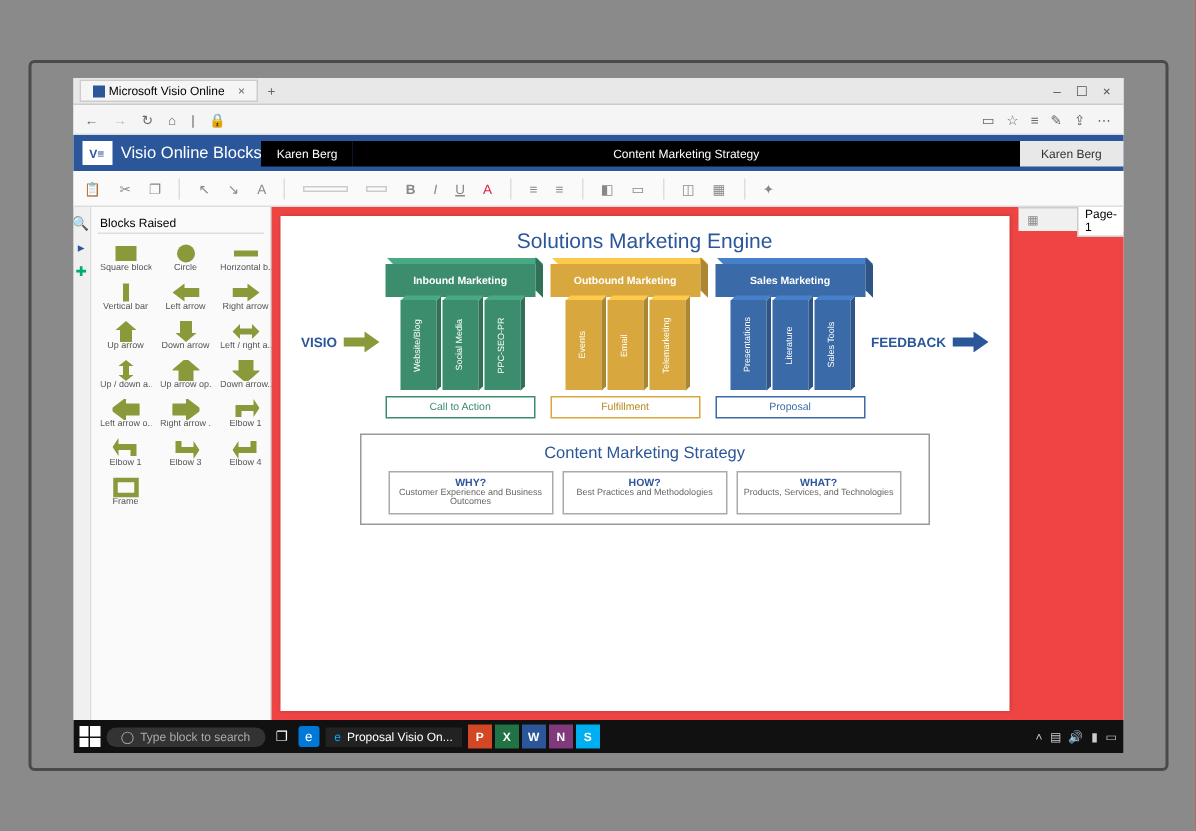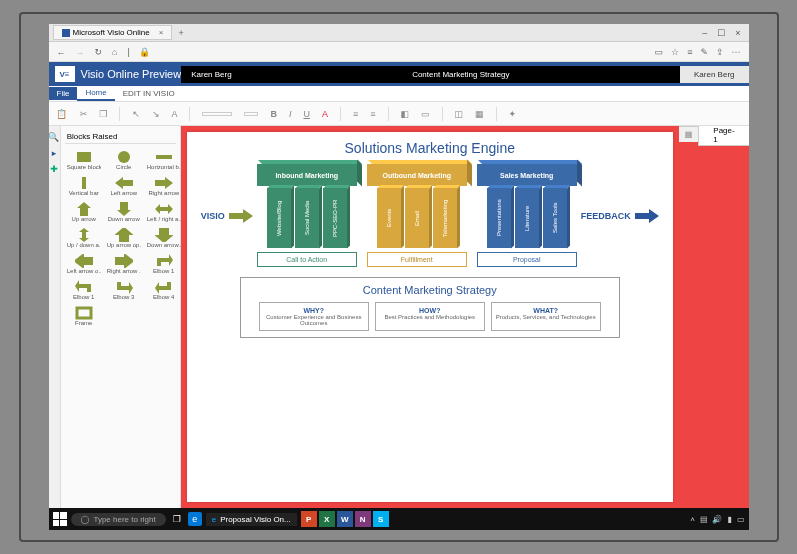--- a/index.html
+++ b/index.html
@@ -1,17 +1,17 @@
 <!DOCTYPE html>
 <html><head>
 <meta charset="utf-8">
 <style>
 *{box-sizing:border-box;margin:0;padding:0;font-family:'Segoe UI',Arial,sans-serif}
 body{width:797px;height:554px;background:#8a8a8a;display:flex;align-items:center;justify-content:center;overflow:hidden}
-.tablet{width:760px;height:530px;background:#8a8a8a;border:2px solid #4a4a4a;border-radius:4px;padding:10px 28px}
+.tablet{width:760px;height:474px;background:#8a8a8a;border:2px solid #4a4a4a;border-radius:4px;padding:10px 28px}
 .screen{width:100%;height:100%;background:#fff;display:flex;flex-direction:column;position:relative;font-size:9px}
 .browser-tabs{height:18px;background:#e8e8e8;display:flex;align-items:center;padding:0 4px;border-bottom:1px solid #ccc}
 .btab{display:flex;align-items:center;background:#f5f5f5;padding:2px 8px;border:1px solid #ccc;font-size:8px;gap:3px}
 .btab .x{font-size:8px;color:#666;margin-left:6px}
 .newtab{padding:2px 6px;color:#666}
 .wctrl{margin-left:auto;display:flex;gap:10px;padding-right:4px;color:#555}
 .address{height:20px;background:#f5f5f5;display:flex;align-items:center;gap:10px;padding:0 8px;border-bottom:1px solid #ddd;color:#666}
 .address .right{margin-left:auto;display:flex;gap:8px}
 .titlebar{height:24px;background:#2b569a;color:#fff;display:flex;align-items:center}
 .vlogo{width:20px;height:16px;background:#fff;color:#2b569a;margin:0 6px;font-size:8px;font-weight:bold;display:flex;align-items:center;justify-content:center}
@@ -54,21 +54,21 @@
 .hdr3d::before{content:'';position:absolute;top:-4px;left:3px;width:100%;height:4px;background:inherit;filter:brightness(1.2);transform:skewX(45deg)}
 .hdr3d::after{content:'';position:absolute;top:-2px;right:-5px;width:5px;height:100%;background:inherit;filter:brightness(.8);transform:skewY(45deg)}
 .pillar::before{content:'';position:absolute;bottom:-3px;right:2px;width:100%;height:3px;background:inherit;filter:brightness(1.2);transform:skewX(-45deg)}
 .pillar::after{content:'';position:absolute;top:1px;left:-3px;width:3px;height:100%;background:inherit;filter:brightness(.8);transform:skewY(-45deg)}
 .cms-box{margin:10px auto 0;width:380px;border:1px solid #999;padding:6px}
 .cms-title{text-align:center;color:#2b569a;font-size:11px;margin-bottom:6px}
 .cms-row{display:flex;gap:6px;justify-content:center}
 .cms-item{border:1px solid #aaa;padding:4px;width:110px;text-align:center;font-size:6px;color:#666}
 .cms-item b{color:#2b569a;font-size:7px}
 .page-tabs{height:16px;background:#f0f0f0;border-top:1px solid #ccc;display:flex;align-items:center;font-size:8px}
-.ptab{background:#fff;border:1px solid #ccc;padding:1px 14px;}
+.ptab{background:#fff;border:1px solid #ccc;padding:1px 4px;margin-left:20px}
 .statusbar{height:16px;background:#f0f0f0;border-top:1px solid #ccc;display:flex;align-items:center;justify-content:flex-end;gap:6px;padding:0 6px;font-size:7px;color:#555}
 .zoom-slider{width:50px;height:2px;background:#ccc;position:relative}
 .zoom-slider::after{content:'';position:absolute;width:5px;height:6px;background:#888;left:24px;top:-2px}
 .taskbar{height:22px;background:#111;display:flex;align-items:center;gap:4px;padding:0 4px;color:#fff;font-size:8px}
 .taskbar .start{width:14px;height:14px;display:grid;grid-template-columns:1fr 1fr;gap:1px}
 .taskbar .start div{background:#fff}
 .search-pill{background:#333;border-radius:10px;padding:2px 10px;color:#aaa;display:flex;align-items:center;gap:4px}
 .tbicon{width:14px;height:14px;display:flex;align-items:center;justify-content:center;font-size:9px}
 .tbapp{width:16px;height:16px;display:flex;align-items:center;justify-content:center;color:#fff;font-size:8px;font-weight:bold}
 .tray{margin-left:auto;display:flex;gap:5px;color:#ccc}
@@ -107,33 +107,28 @@
    <span>☆</span>
    <span>≡</span>
    <span>✎</span>
    <span>⇪</span>
    <span>⋯</span>
   </div>
  </div>
 
  <div class="titlebar">
   <div class="vlogo">V≡</div>
-  <div class="apptitle">Visio Online Preview</div>
+  <div class="apptitle">Visio Online Blocks</div>
   <div class="userbar">
     <div class="user1">Karen Berg</div>
     <div class="doctitle">Content Marketing Strategy</div>
     <div class="user2">Karen Berg</div>
   </div>
  </div>
 
- <div class="ribbon-tabs">
-  <div class="rtab file">File</div>
-  <div class="rtab active">Home</div>
-  <div class="rtab">EDIT IN VISIO</div>
- </div>
 
  <div class="ribbon">
   <span>📋</span>
   <span>✂</span>
   <span>❐</span>
   <div class="sep"></div>
   <span>↖</span>
   <span>↘</span>
   <span>A</span>
   <div class="sep"></div>
@@ -387,21 +382,21 @@
 
  <div class="taskbar">
   <div class="start">
           <div></div>
           <div></div>
           <div></div>
           <div></div>
         </div>
   <div class="search-pill">
    <span>◯</span>
-   <span>Type here to right</span>
+   <span>Type block to search</span>
   </div>
   <div class="tbicon">❐</div>
   <div class="tbicon" style="background:#0078d7;color:#fff;border-radius:2px">e</div>
   <div style="background:#222;padding:2px 6px;display:flex;gap:4px">
    <span style="color:#0af">e</span>
           <span>Proposal Visio On...</span>
   </div>
   <div id="tbapps" style="display:flex;gap:2px">
           <div class="tbapp" style="background:#d24726">P</div>
           <div class="tbapp" style="background:#217346">X</div>

